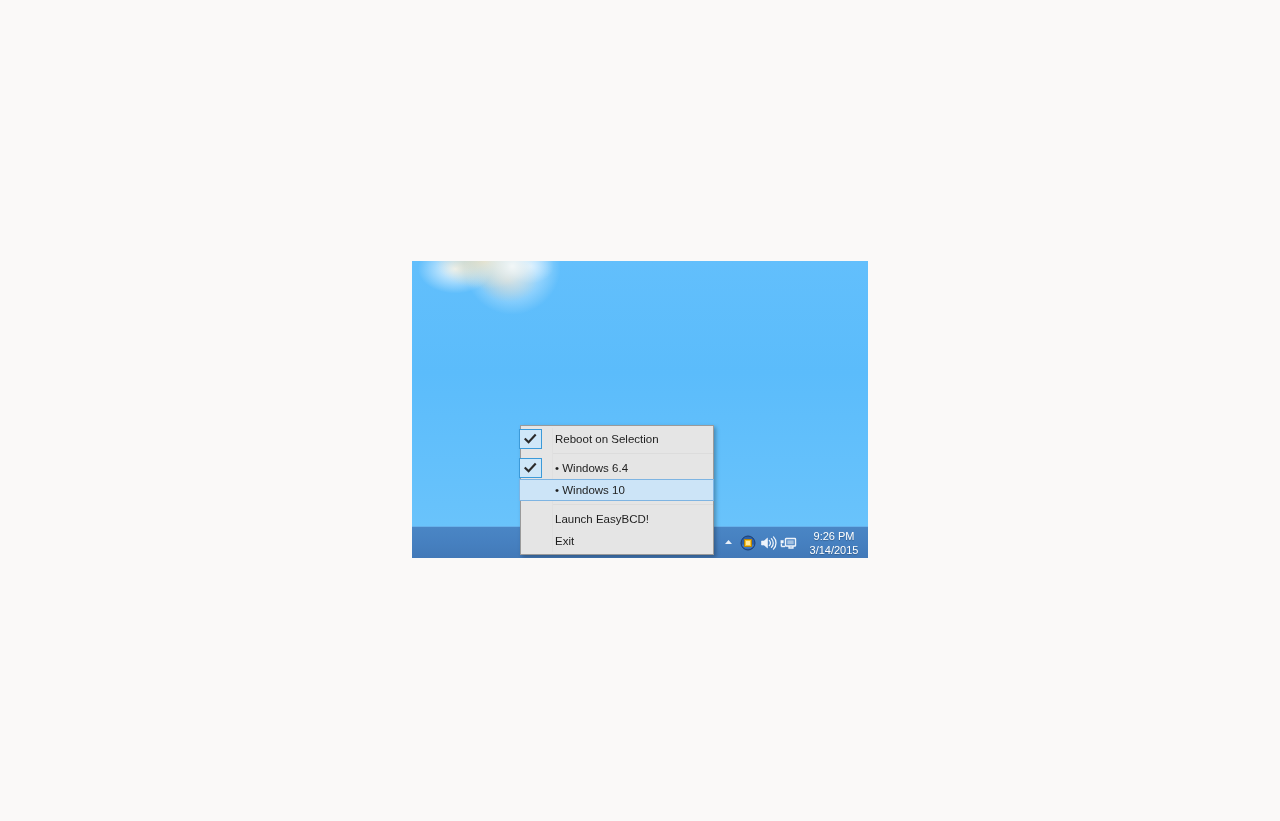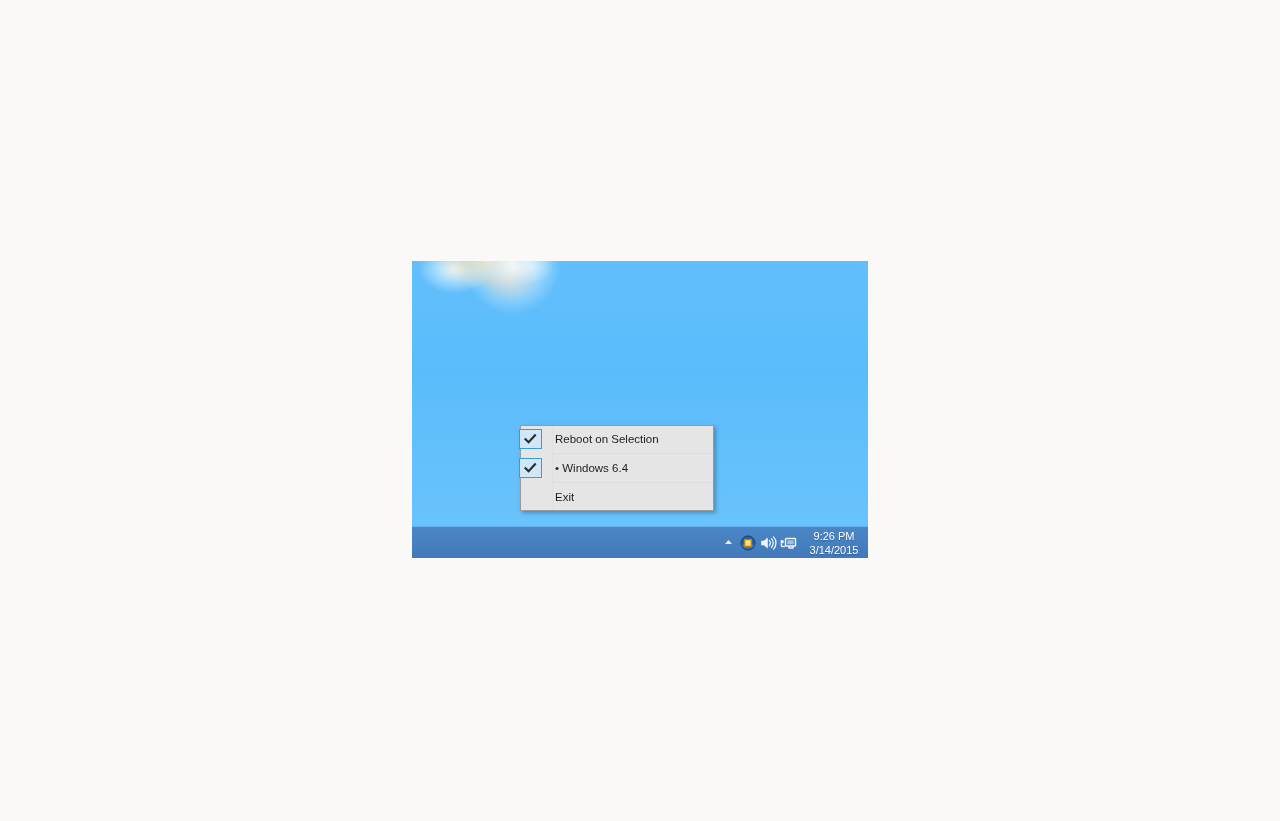--- a/index.html
+++ b/index.html
@@ -236,19 +236,26 @@
       </div>
       <div class="separator"></div>
       <div class="menu-item">
         <div class="checkbox">
           <svg width="13" height="12" viewBox="0 0 13 12">
             <path d="M1.5 6.2 L4.6 9.3 L11 2.3" fill="none" stroke="#2b2b2b" stroke-width="2.1" stroke-linecap="square" stroke-linejoin="miter"></path>
           </svg>
         </div>
         <span class="menu-label">• Windows 6.4</span>
       </div>
+      <div class="menu-item">
+        <div class="hl-row"></div>
+        <span class="menu-label">• Windows 10</span>
+      </div>
       <div class="separator"></div>
       <div class="menu-item">
+        <span class="menu-label">Launch EasyBCD!</span>
+      </div>
+      <div class="menu-item">
         <span class="menu-label">Exit</span>
       </div>
     </div>
 
 </div>
 
 </body></html>

